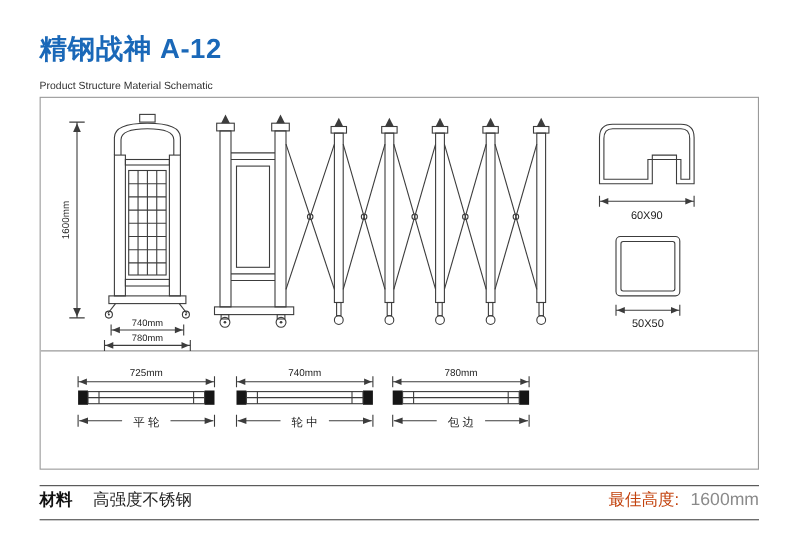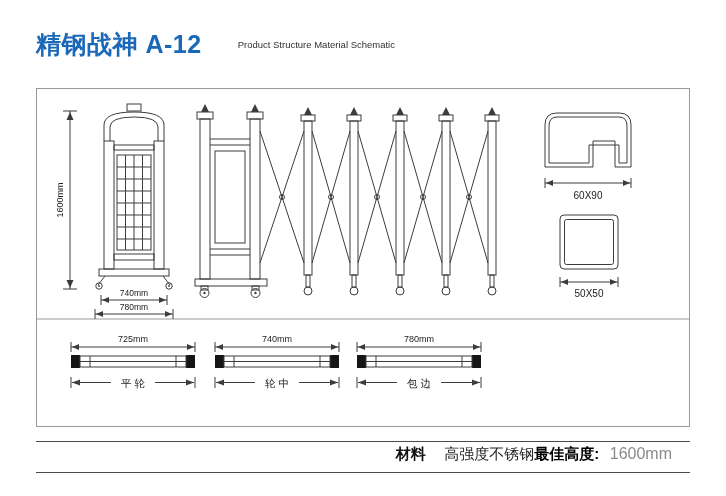--- a/index.html
+++ b/index.html
@@ -2,38 +2,38 @@
 <html><head>
 <meta charset="utf-8">
 <style>
   * { box-sizing: border-box; }
   html, body { margin: 0; padding: 0; }
   body {
     width: 726px; height: 496px; background: #ffffff;
     font-family: "Liberation Sans", "DejaVu Sans", sans-serif;
     position: relative; overflow: hidden;
   }
-  .header { position: absolute; left: 36px; top: 28px; display: flex; align-items: center; gap: 12px; white-space: nowrap; }
+  .header { position: absolute; left: 36px; top: 28px; display: flex; align-items: flex-start; gap: 12px; white-space: nowrap; flex-direction: column; }
   .model { font-size: 25px; font-weight: bold; color: #1a68b8; letter-spacing: .5px; }
   .title-cn { font-size: 20px; font-weight: bold; color: #101010; }
-  .title-en { font-size: 9.5px; color: #303030; margin-left: 24px; }
+  .title-en { font-size: 9.5px; color: #303030; }
   .main-box { position: absolute; left: 36px; top: 88px; width: 654px; height: 339px; border: 1px solid #9a9a9a; }
   svg.schematic { position: absolute; left: 0; top: 0; display: block; }
   svg text { font-family: "Liberation Sans", "DejaVu Sans", sans-serif; fill: #222; }
   .ln { stroke: #3c3c3c; stroke-width: 1; fill: none; }
   .ln-light { stroke: #9a9a9a; stroke-width: 1; fill: none; }
   .fl { fill: #3c3c3c; stroke: none; }
   .cap { fill: #161616; stroke: none; }
   .footer-rule { position: absolute; left: 36px; width: 654px; border-top: 1px solid #4a4a4a; }
   .footer-rule.top { top: 441px; }
   .footer-rule.bottom { top: 472px; }
-  .footer-row { position: absolute; left: 18px; top: 445px; width: 654px; display: flex; justify-content: flex-end; align-items: baseline; }
+  .footer-row { position: absolute; left: 36px; top: 445px; width: 654px; display: flex; justify-content: space-between; align-items: baseline; }
   .material-label { font-size: 15px; font-weight: bold; color: #111; margin-right: 14px; }
   .material-value { font-size: 15px; color: #222; }
-  .height-label { font-size: 15px; font-weight: bold; color: #000000; }
+  .height-label { font-size: 15px; font-weight: normal; color: #c2410c; }
   .height-value { font-size: 16px; color: #8a8a8a; margin-left: 6px; }
 </style>
 </head>
 <body>
 
 <div class="page">
 
   <div class="header">
     <span class="model">精钢战神 A-12</span>
     <span class="title-en">Product Structure Material Schematic</span>

